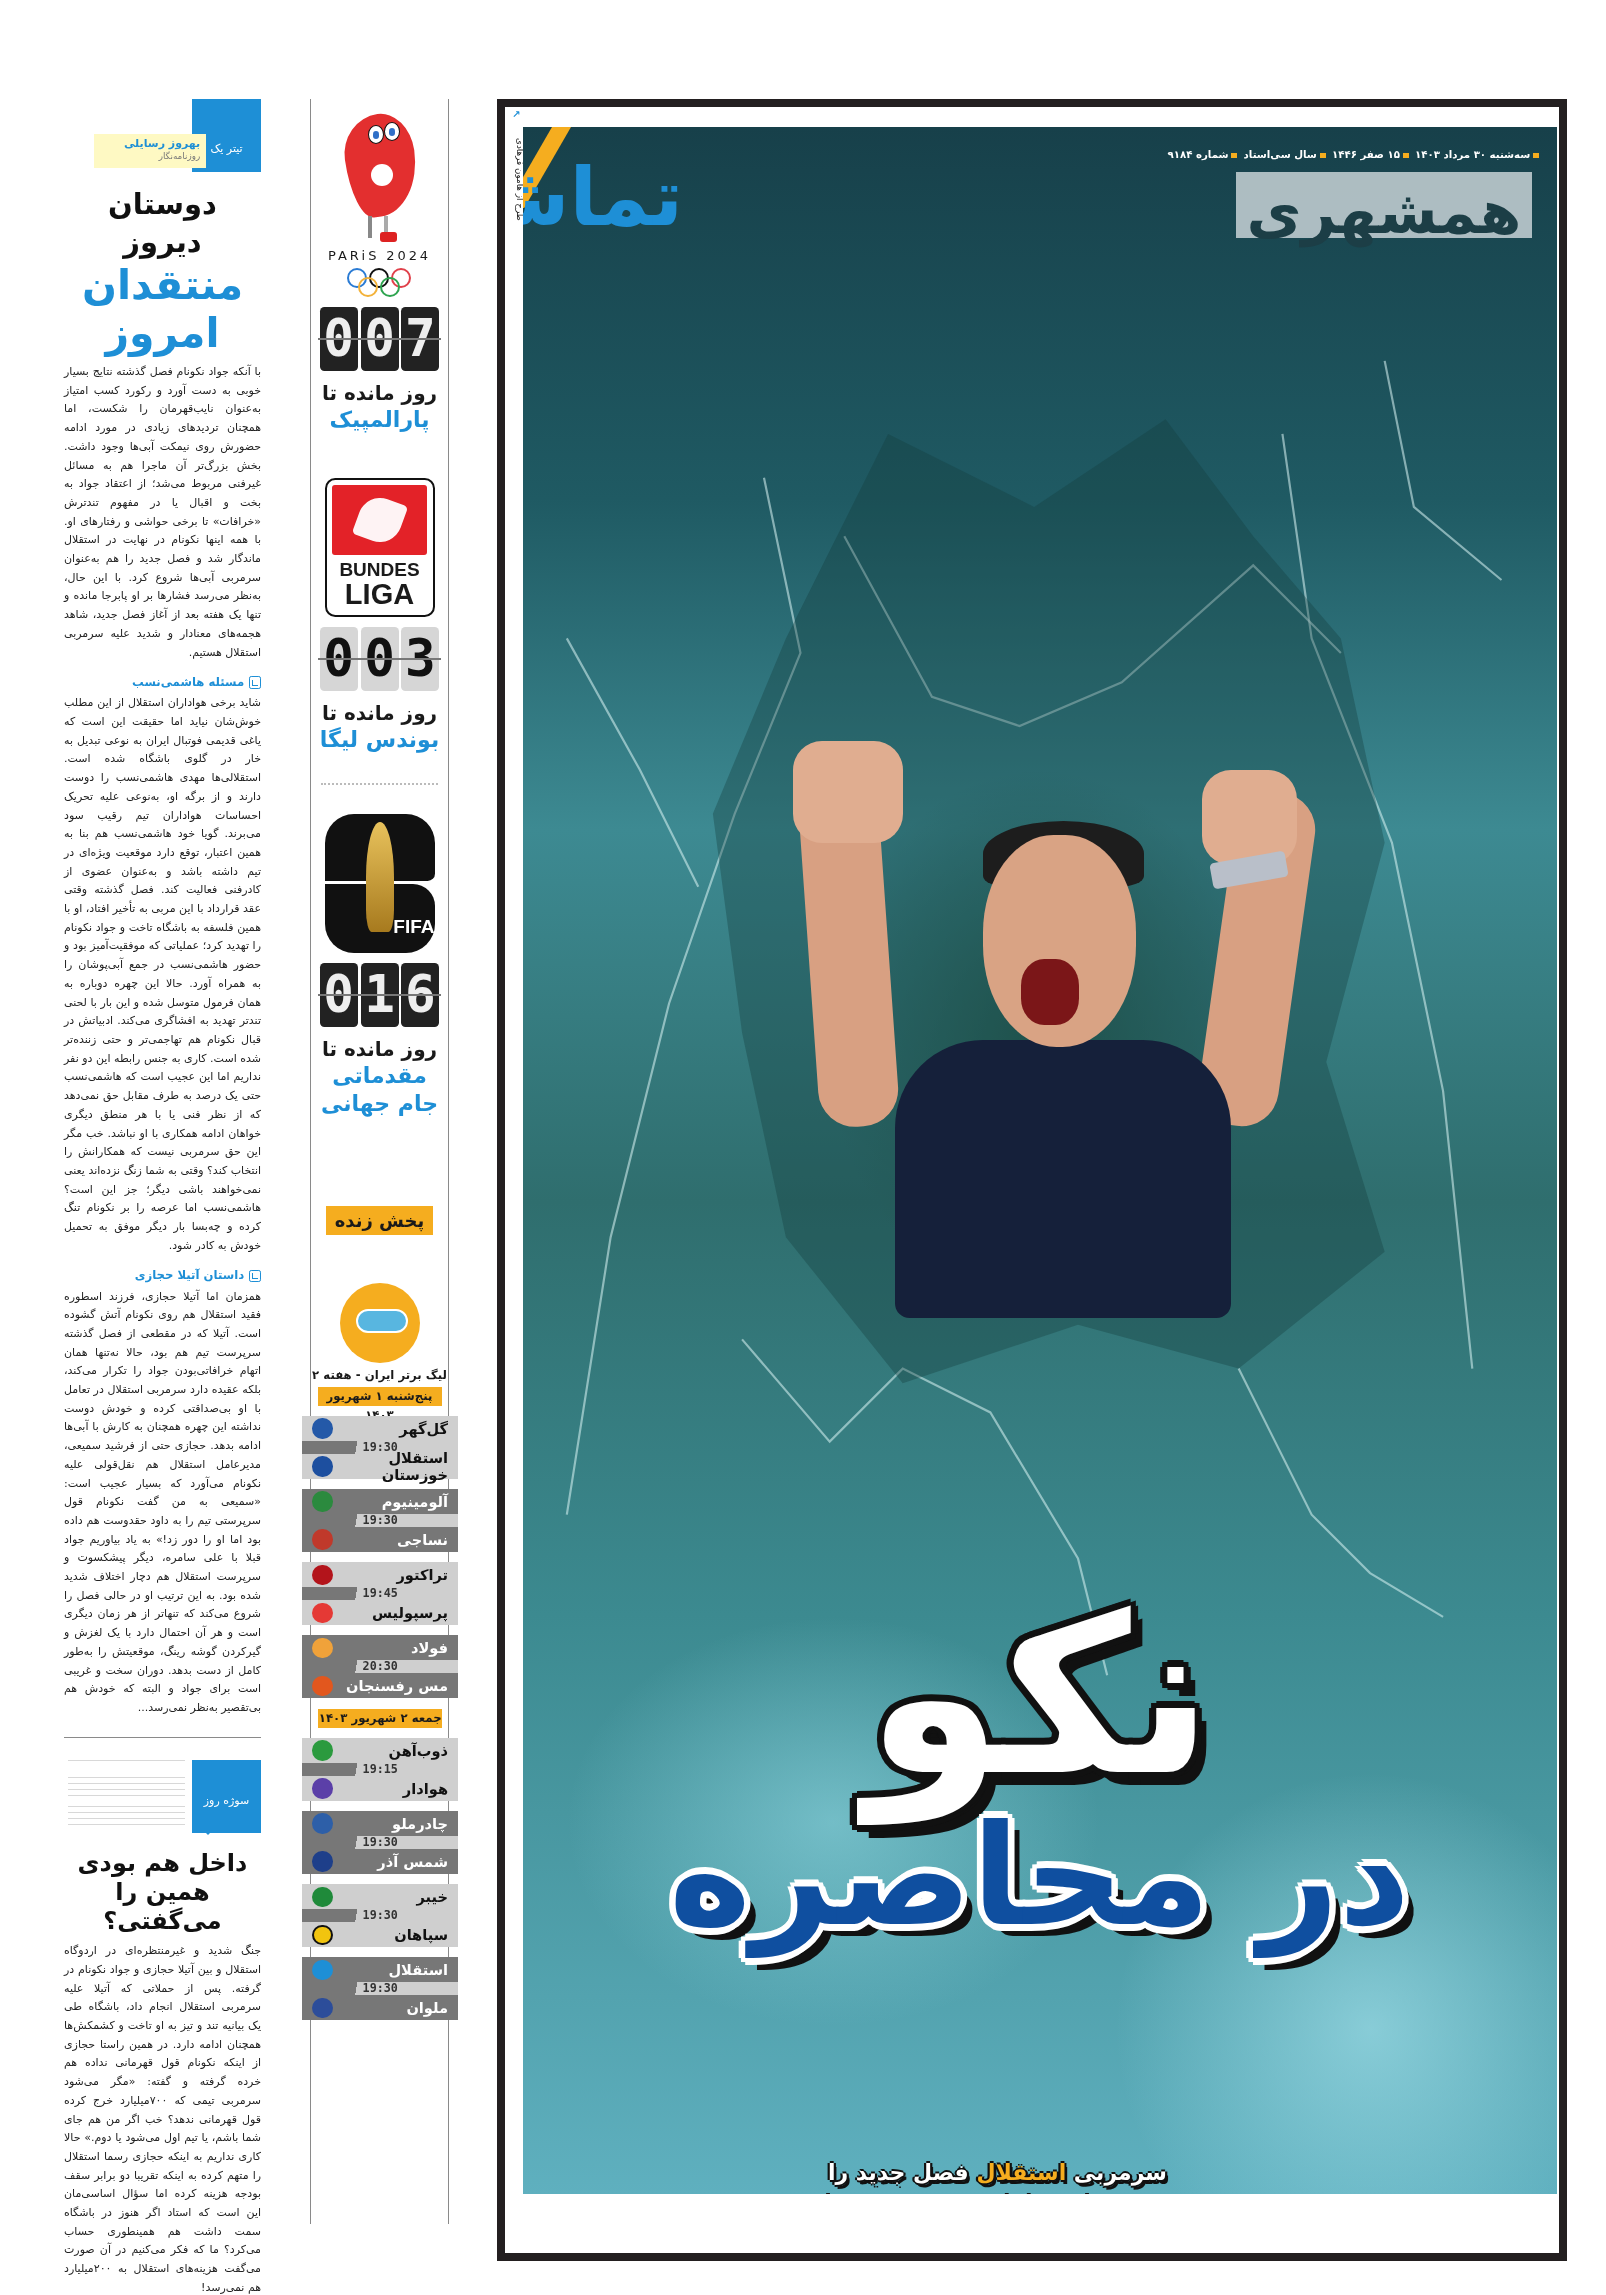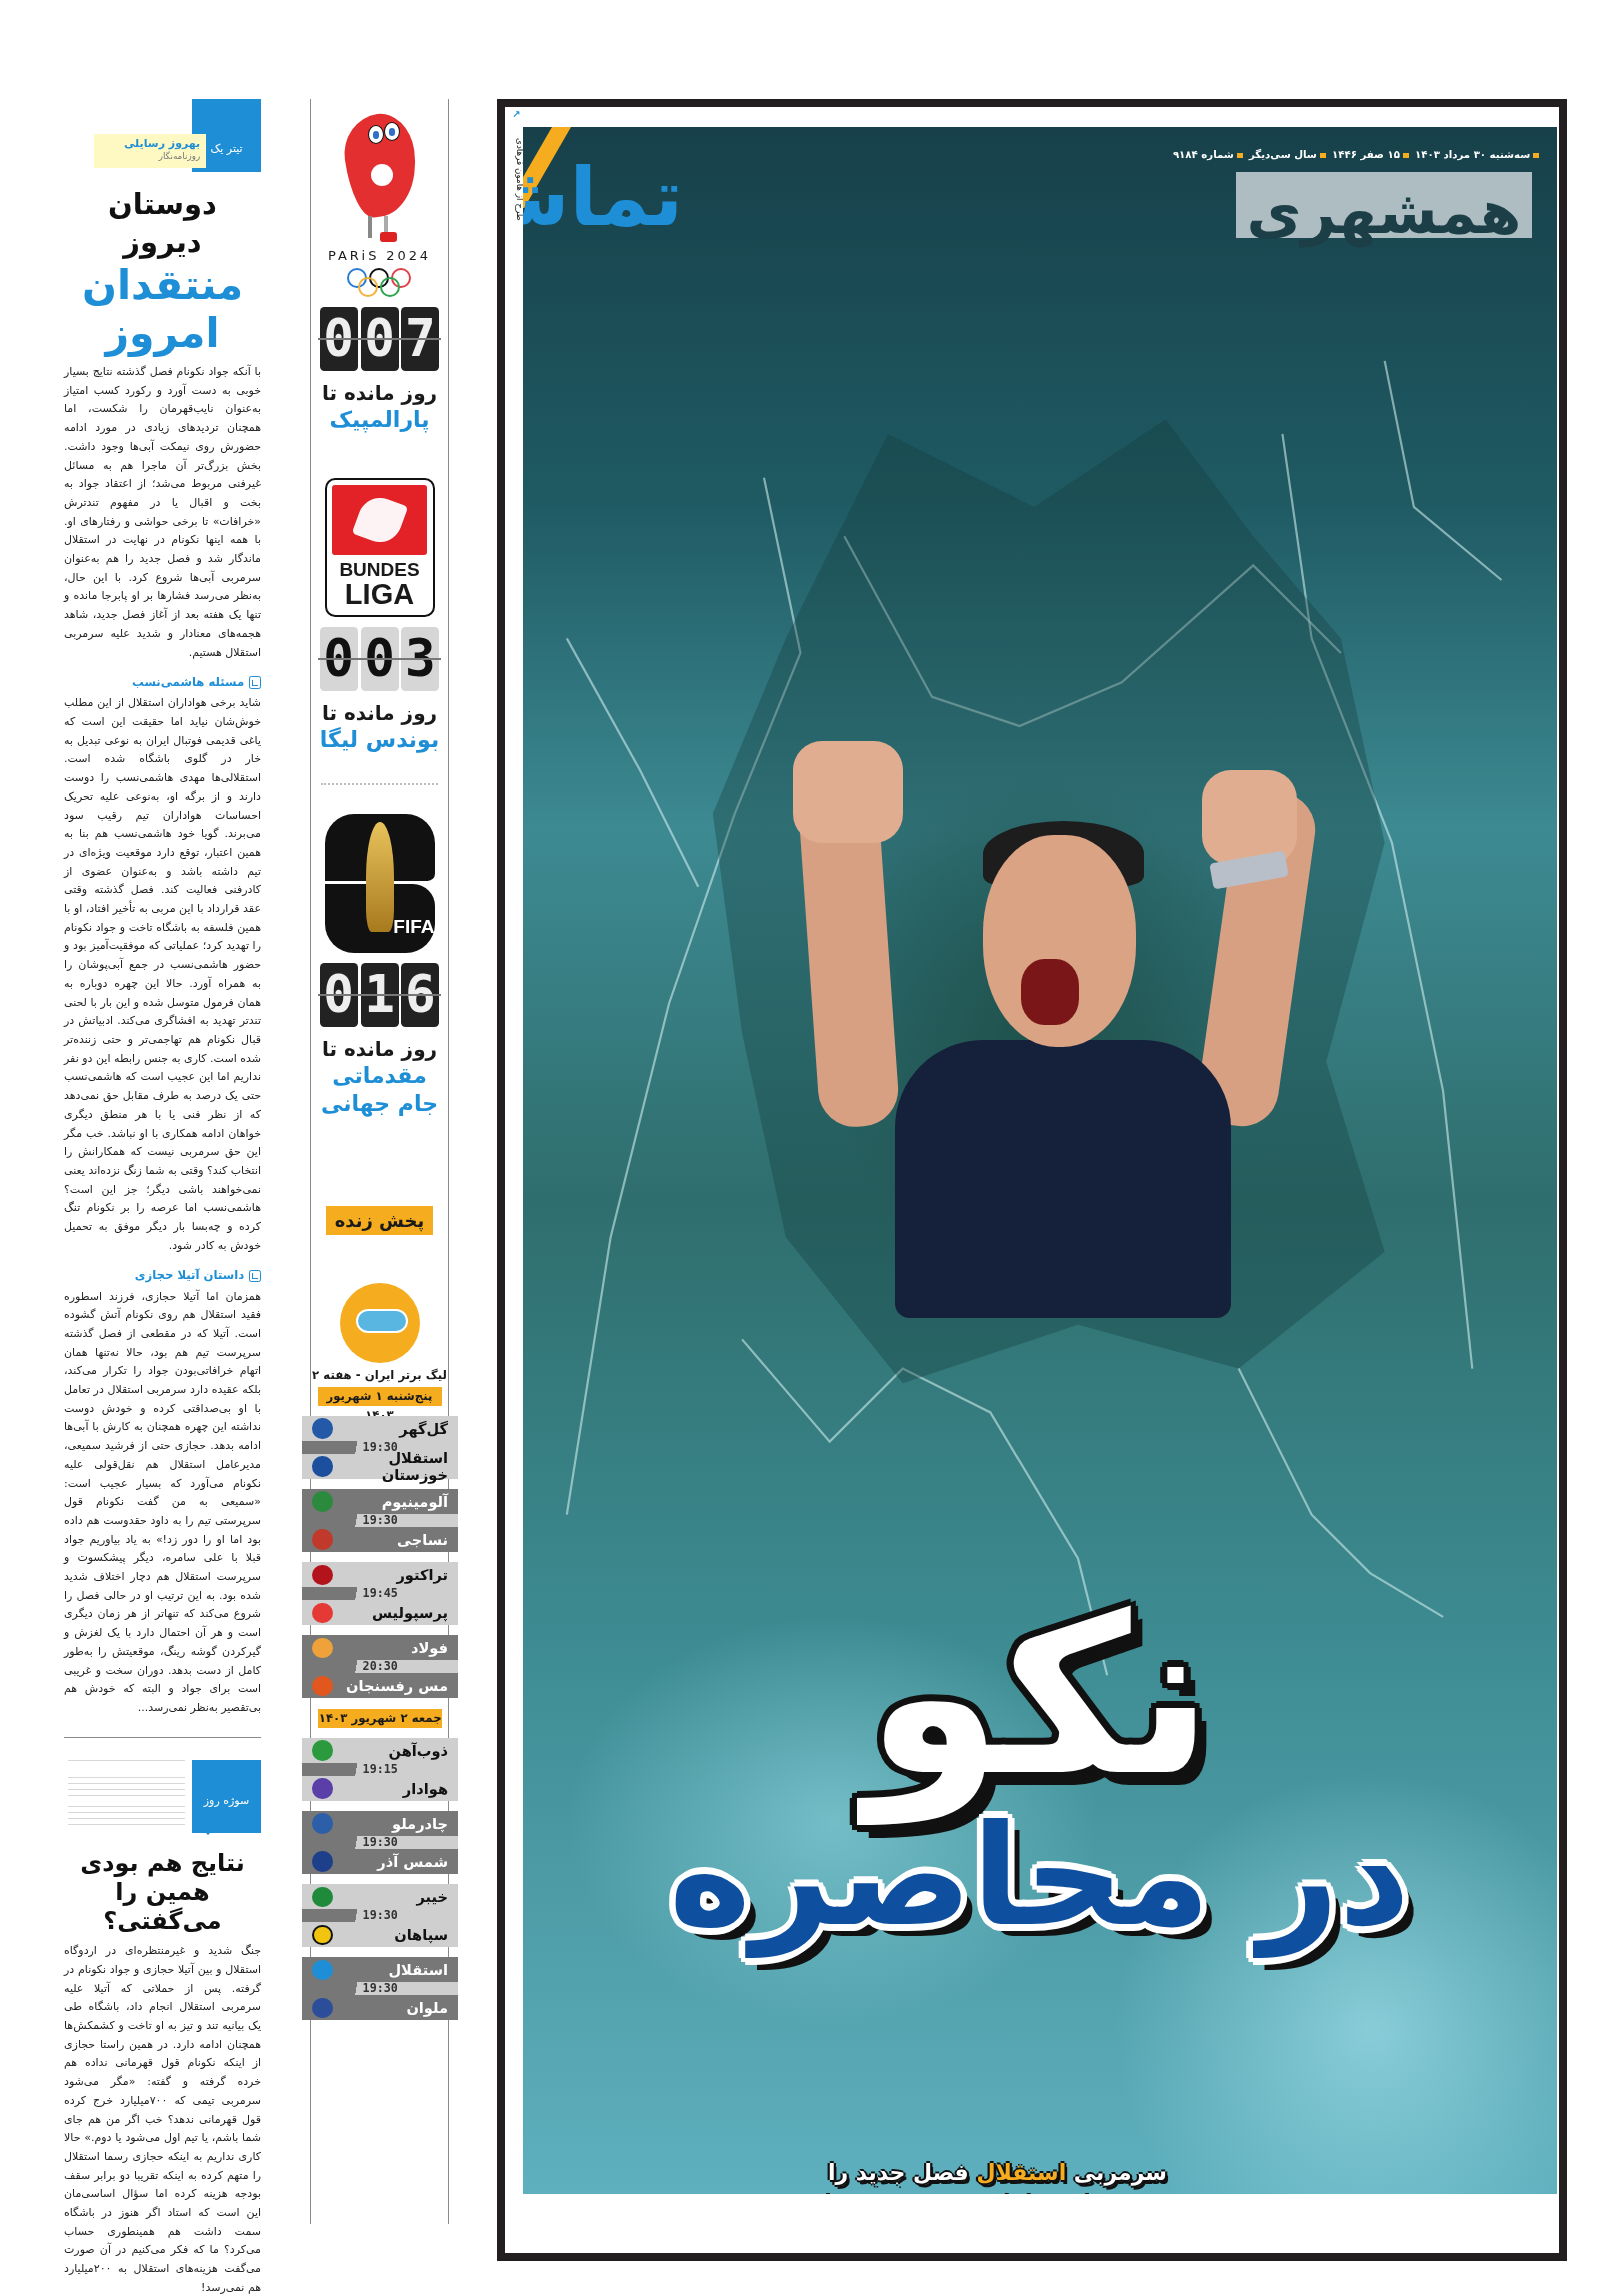--- a/index.html
+++ b/index.html
@@ -147,21 +147,21 @@
 
   <div class="rule"></div>
 
   <div class="second-kicker">
     <div class="kicker-box">
       <span>سوژه روز</span>
     </div>
     <div class="lines"></div>
     <span class="tri"></span>
   </div>
-  <div class="second-head">نتایج هم بودی همین را می‌گفتی؟</div>
+  <div class="second-head">داخل هم بودی همین را می‌گفتی؟</div>
   <p class="body-text">جنگ شدید و غیرمنتظره‌ای در اردوگاه استقلال و بین آتیلا حجازی و جواد نکونام در گرفته. پس از حملاتی که آتیلا علیه سرمربی استقلال انجام داد، باشگاه طی یک بیانیه تند و تیز به او تاخت و کشمکش‌ها همچنان ادامه دارد. در همین راستا حجازی از اینکه نکونام قول قهرمانی نداده هم خرده گرفته و گفته: «مگر می‌شود سرمربی تیمی که ۷۰۰میلیارد خرج کرده قول قهرمانی ندهد؟ خب اگر من هم جای شما باشم، یا تیم اول می‌شود یا دوم.» حالا کاری نداریم به اینکه حجازی رسما استقلال را متهم کرده به اینکه تقریبا دو برابر سقف بودجه هزینه کرده اما سؤال اساسی‌مان این است که استاد اگر هنوز در باشگاه سمت داشت هم همینطوری حساب می‌کرد؟ ما که فکر می‌کنیم در آن صورت می‌گفت هزینه‌های استقلال به ۲۰۰میلیارد هم نمی‌رسد!</p>
 </section>
 
 <aside id="mid-col">
 
   <div>
     <div class="mascot">
       <div class="hat"></div>
       <div class="eye" style="left:32px;top:19px"></div>
       <div class="eye" style="left:48px;top:16px"></div>
@@ -338,21 +338,21 @@
         <polyline points="1180,320 1220,520 1340,620"></polyline>
       </g>
       <path d="M500,420 L700,520 L880,400 L1000,560 L1120,700 L1180,980 L1100,1280 L1180,1540 L980,1700 L760,1640 L520,1720 L360,1520 L300,1240 L260,940 L360,700 Z" fill="rgba(20,60,60,.35)"></path>
     </svg>
 
     <div class="orange-slash"></div>
 
     <div class="masthead-date">
       <span class="sep"></span><span>سه‌شنبه ۳۰ مرداد ۱۴۰۳</span>
       <span class="sep"></span><span>۱۵ صفر ۱۴۴۶</span>
-      <span class="sep"></span><span>سال سی‌دیگر</span>
+      <span class="sep"></span><span>سال سی‌استاد</span>
       <span class="sep"></span><span>شماره ۹۱۸۴</span>
     </div>
     <div class="logo-hamshahri">همشهری</div>
     <div class="logo-tamasha">تماشاگر</div>
 
     <div class="coach">
       <div class="arm1"></div>
         <div class="arm2"></div>
       <div class="shirt"></div>
       <div class="hair"></div>

